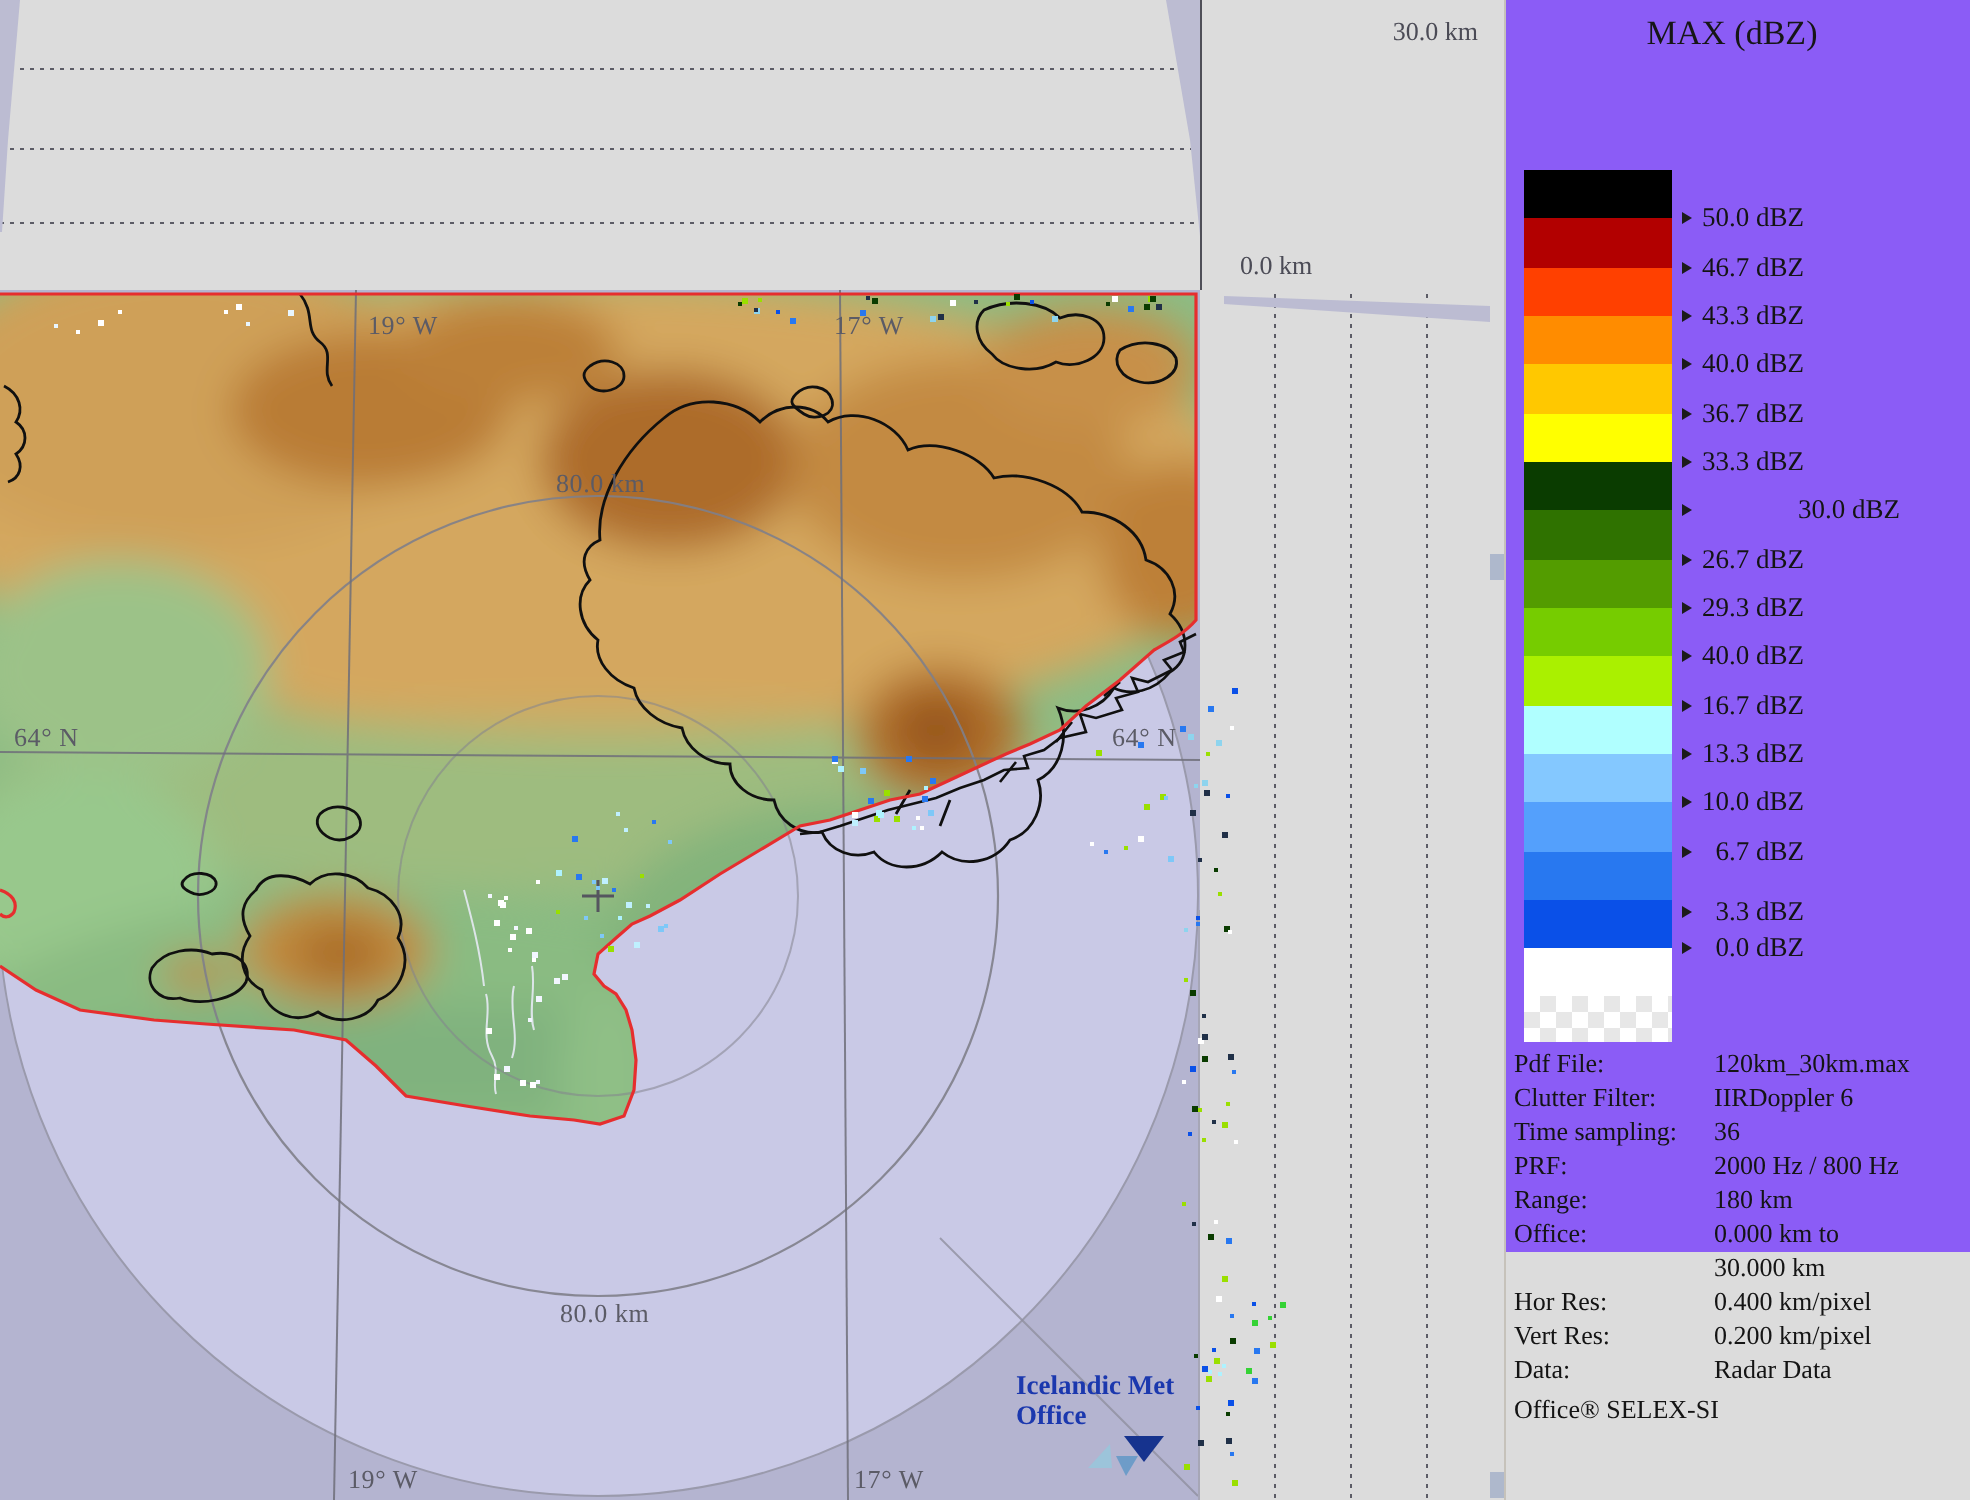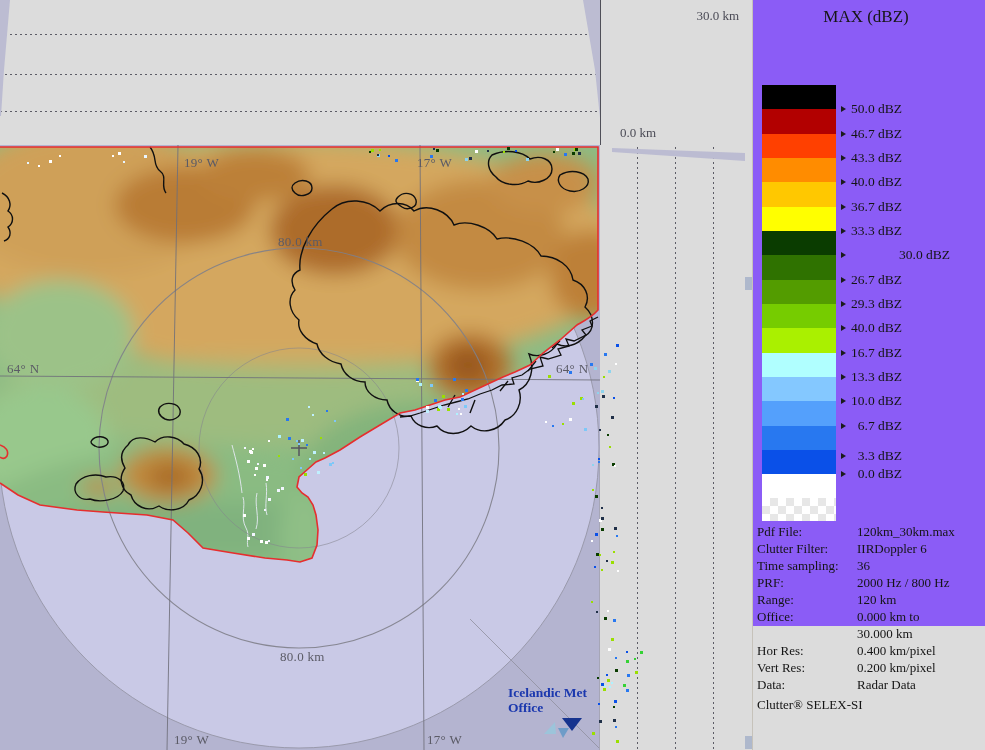--- a/index.html
+++ b/index.html
@@ -466,28 +466,28 @@
     <div id="info-grid">
         <span>Pdf File:</span>
         <span>120km_30km.max</span>
         <span>Clutter Filter:</span>
         <span>IIRDoppler 6</span>
         <span>Time sampling:</span>
         <span>36</span>
         <span>PRF:</span>
         <span>2000 Hz / 800 Hz</span>
         <span>Range:</span>
-        <span>120 km</span>
+        <span>180 km</span>
         <span>Office:</span>
         <span>0.000 km to</span>
         <span></span>
         <span>30.000 km</span>
         <span>Hor Res:</span>
         <span>0.400 km/pixel</span>
         <span>Vert Res:</span>
         <span>0.200 km/pixel</span>
         <span>Data:</span>
         <span>Radar Data</span>
       </div>
-    <div id="sb-brand">Clutter® SELEX-SI</div>
+    <div id="sb-brand">Office® SELEX-SI</div>
   </div>
 
 </div>
 
 </body></html>

